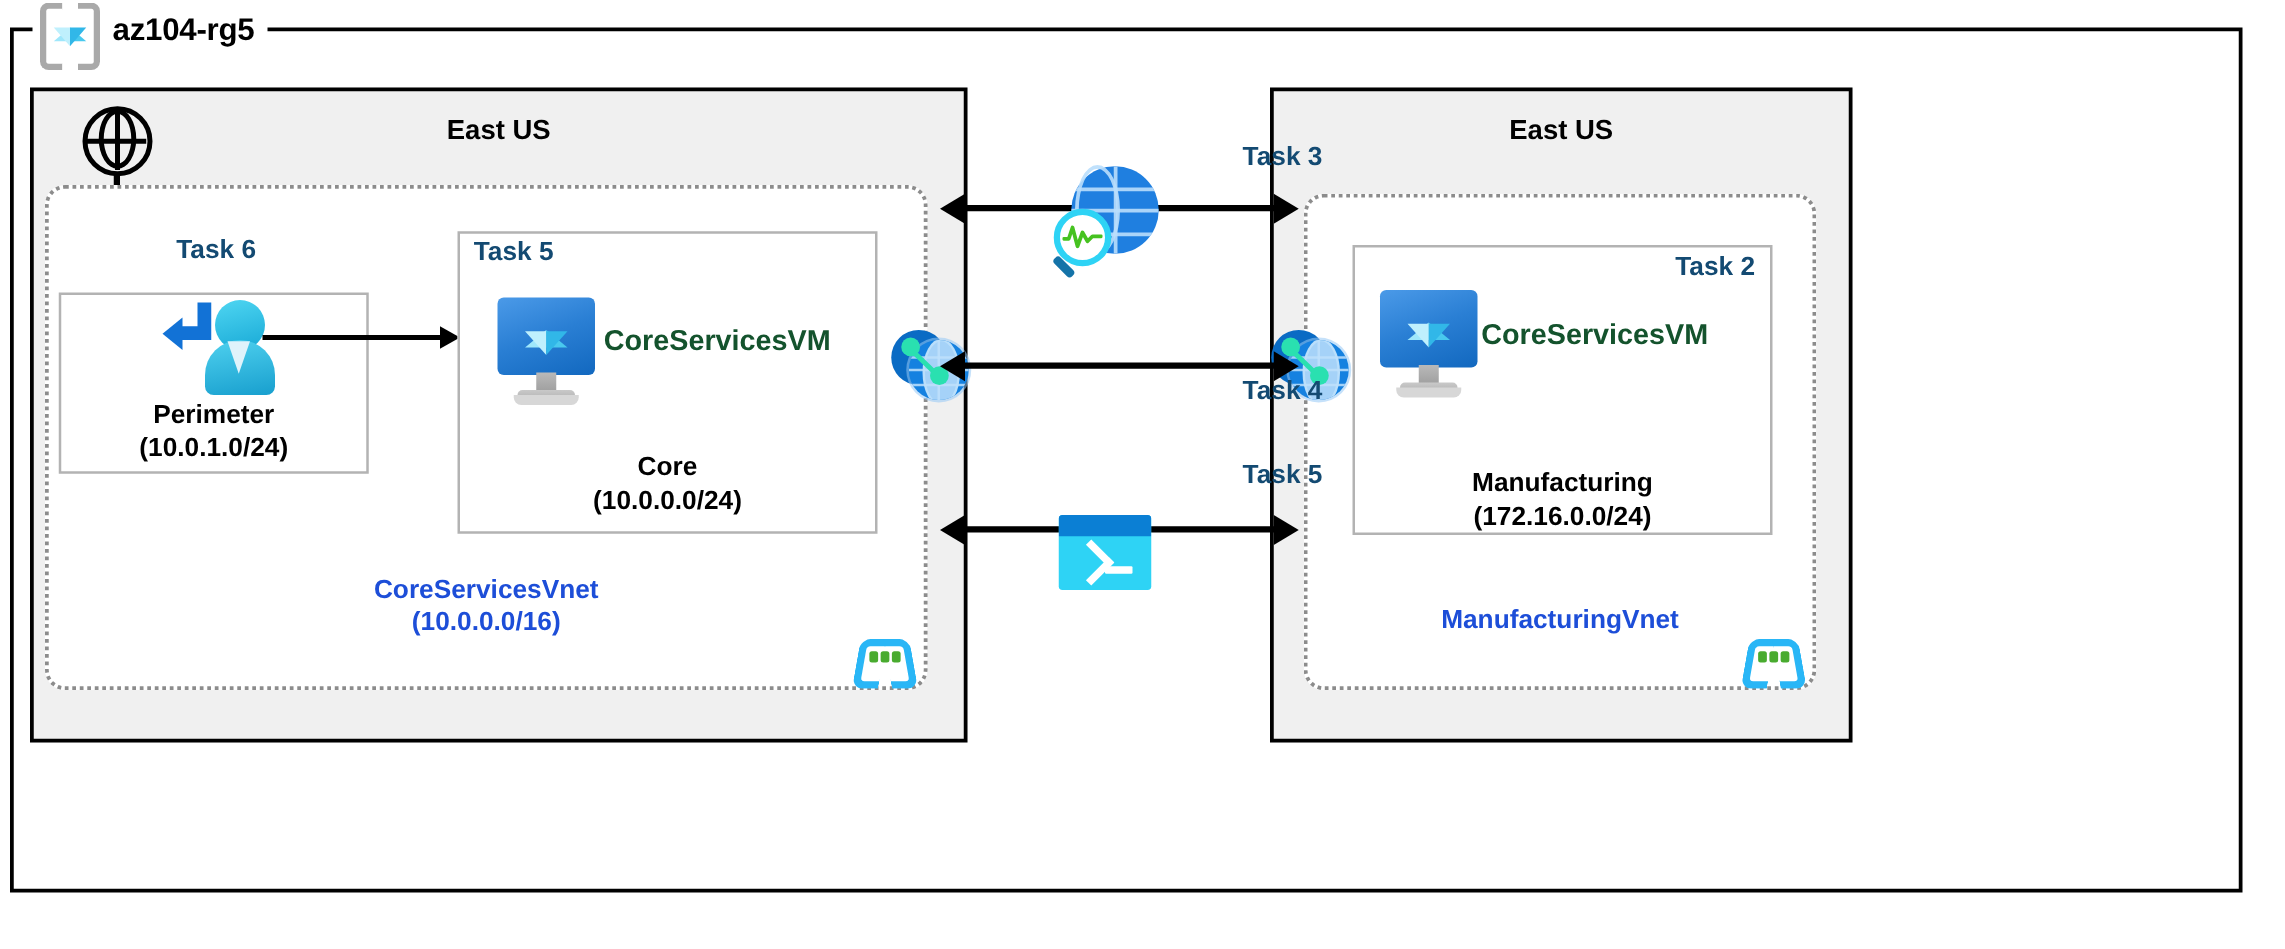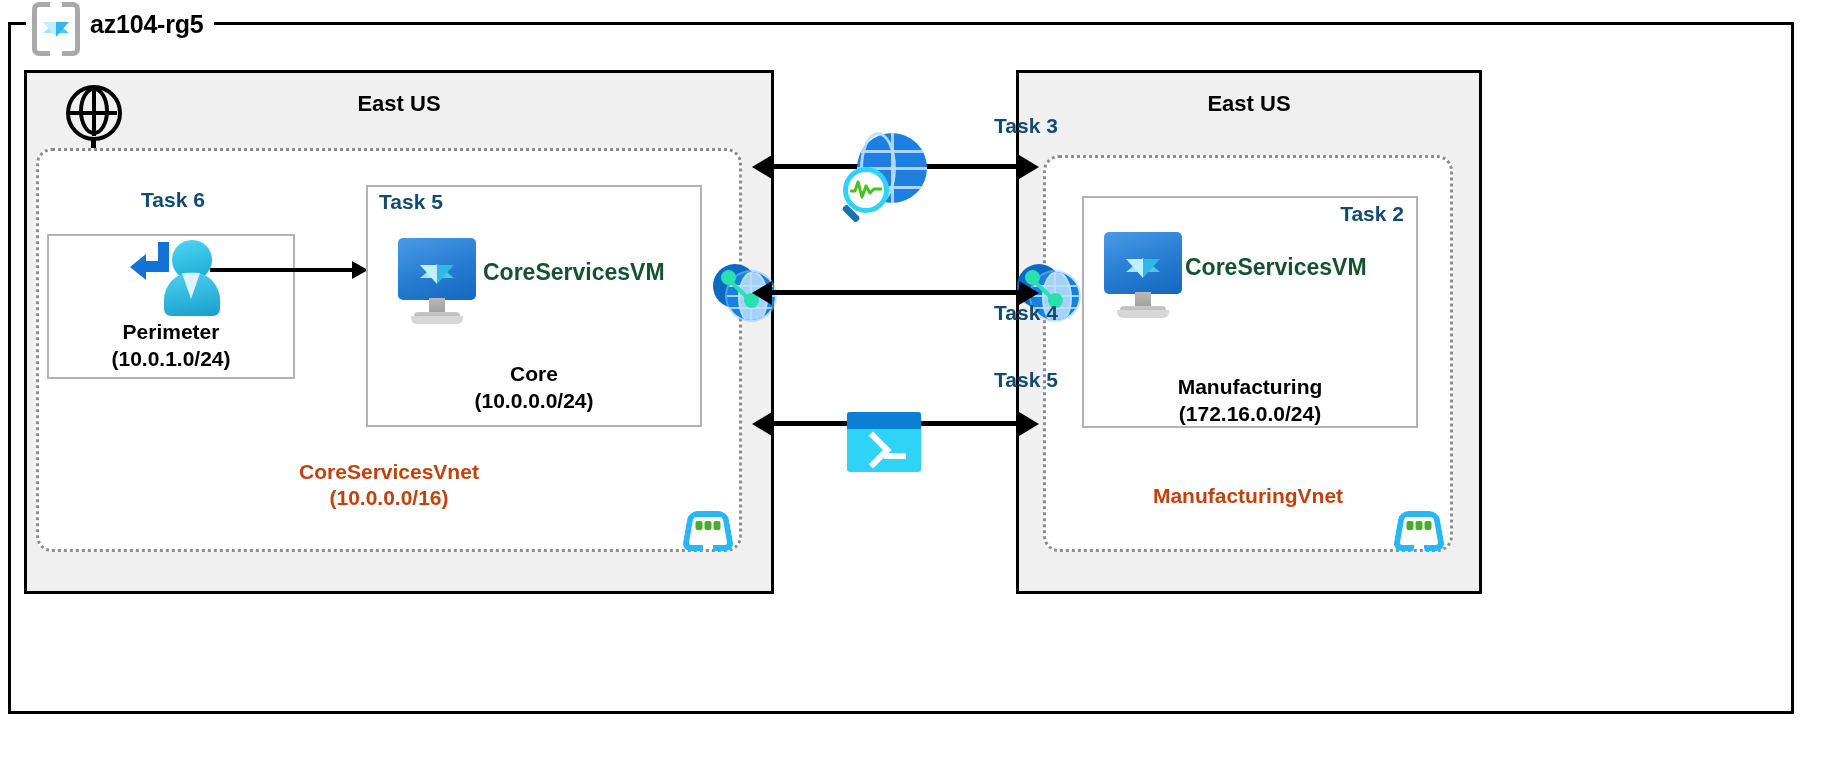--- a/index.html
+++ b/index.html
@@ -23,21 +23,21 @@
   .azcube .top-r{width:0;height:0;border-right:var(--h) solid transparent;border-bottom:var(--q) solid #49c9ee;right:0;top:var(--q);}
   .azcube .bot-l{width:0;height:0;border-left:var(--h) solid transparent;border-top:var(--qq) solid #bff0fd;left:0;bottom:0;}
   .azcube .bot-r{width:0;height:0;border-right:var(--h) solid transparent;border-top:var(--qq) solid #31b7e8;right:0;bottom:0;}
 
   
   .region{position:absolute;background:#f0f0f0;border:3px solid #000;box-sizing:border-box;}
   .region-title{position:absolute;top:18px;left:0;width:100%;text-align:center;font-size:22px;font-weight:bold;color:#000;}
 
   
   .vnet{position:absolute;background:#fff;border:3px dotted #8c8c8c;border-radius:16px;box-sizing:border-box;}
-  .vnet-footer{position:absolute;left:0;width:100%;text-align:center;font-size:21px;font-weight:bold;color:#c2410c;line-height:1.25;}
+  .vnet-footer{position:absolute;left:0;width:100%;text-align:center;font-size:21px;font-weight:bold;color:#1d4ed8;line-height:1.25;}
 
   .vnet-corner{position:absolute;right:8px;bottom:4px;width:46px;height:40px;}
   .vnet-corner .ang{position:absolute;top:6px;width:15px;height:28px;border:6px solid #29b6f6;}
   .vnet-corner .ang.l{left:0;border-right:none;border-radius:9px 0 0 9px;transform:skewX(-10deg);}
   .vnet-corner .ang.r{right:0;border-left:none;border-radius:0 9px 9px 0;transform:skewX(10deg);}
   .vnet-corner .dots{position:absolute;left:50%;top:16px;transform:translateX(-50%);display:flex;gap:2px;}
   .vnet-corner .dots u{display:block;width:7px;height:9px;background:#49ab2f;border-radius:2px;}
 
   
   .subnet{position:absolute;background:#fff;border:2px solid #b3b3b3;box-sizing:border-box;}

